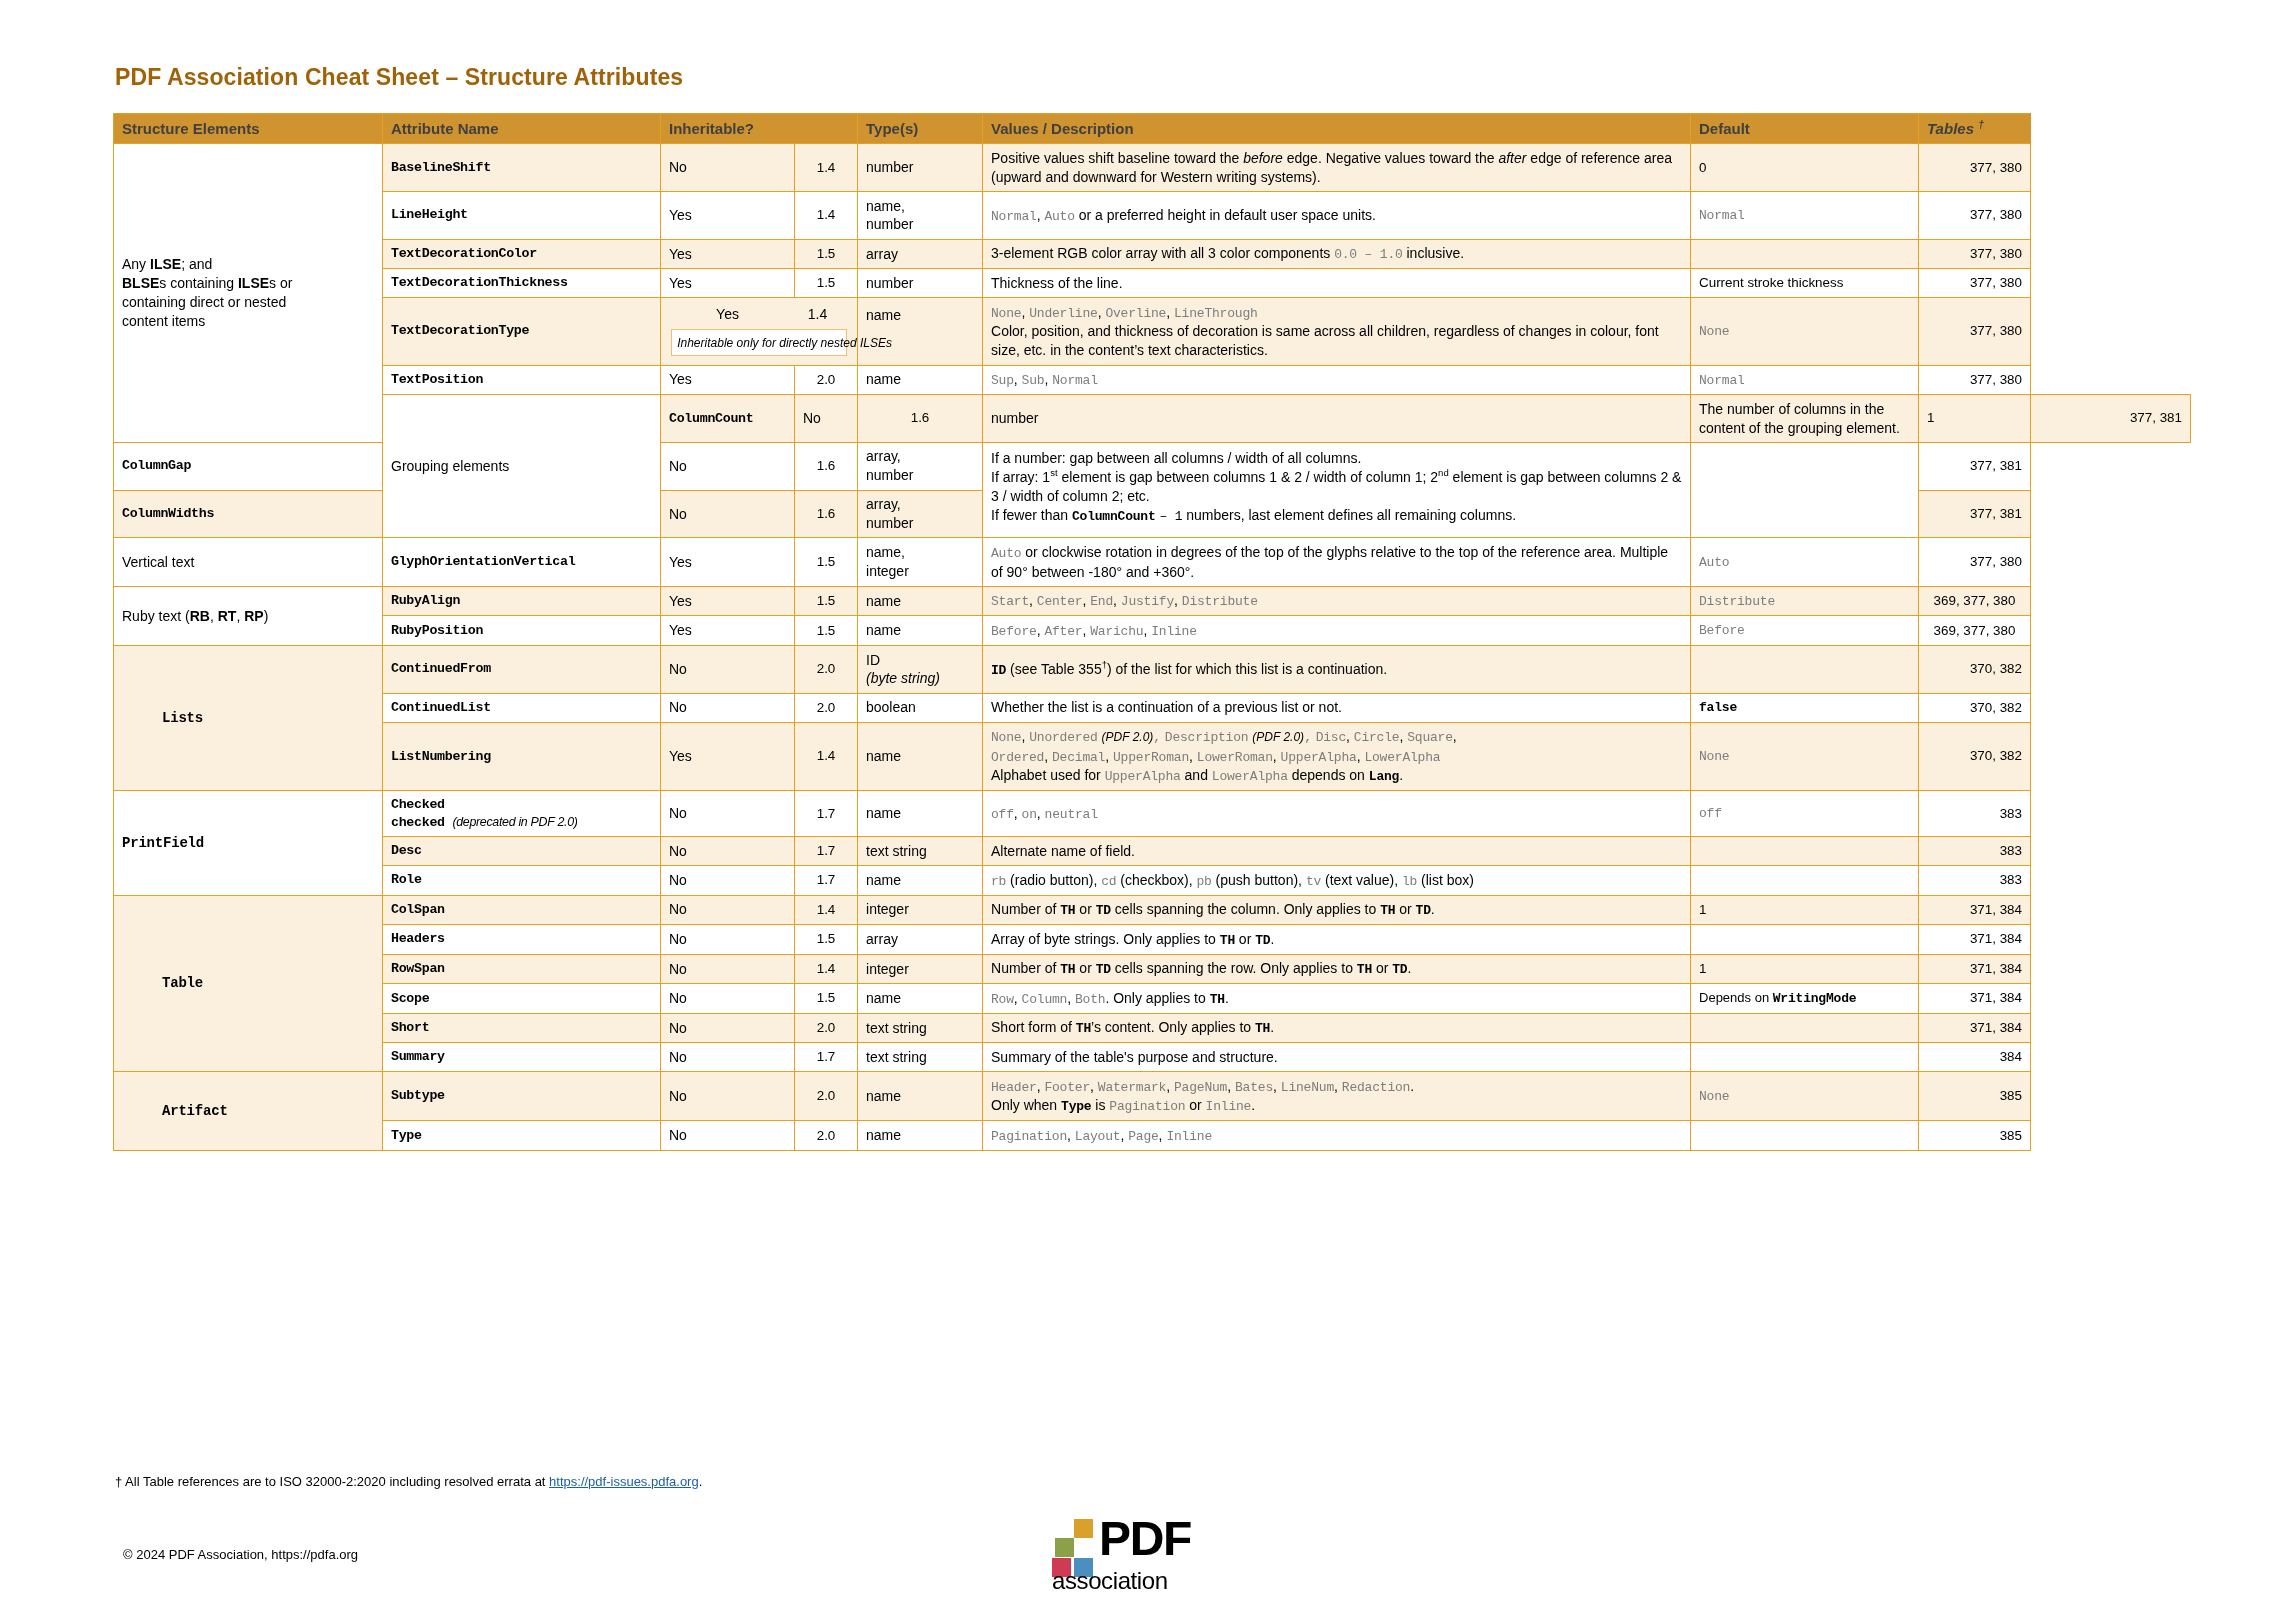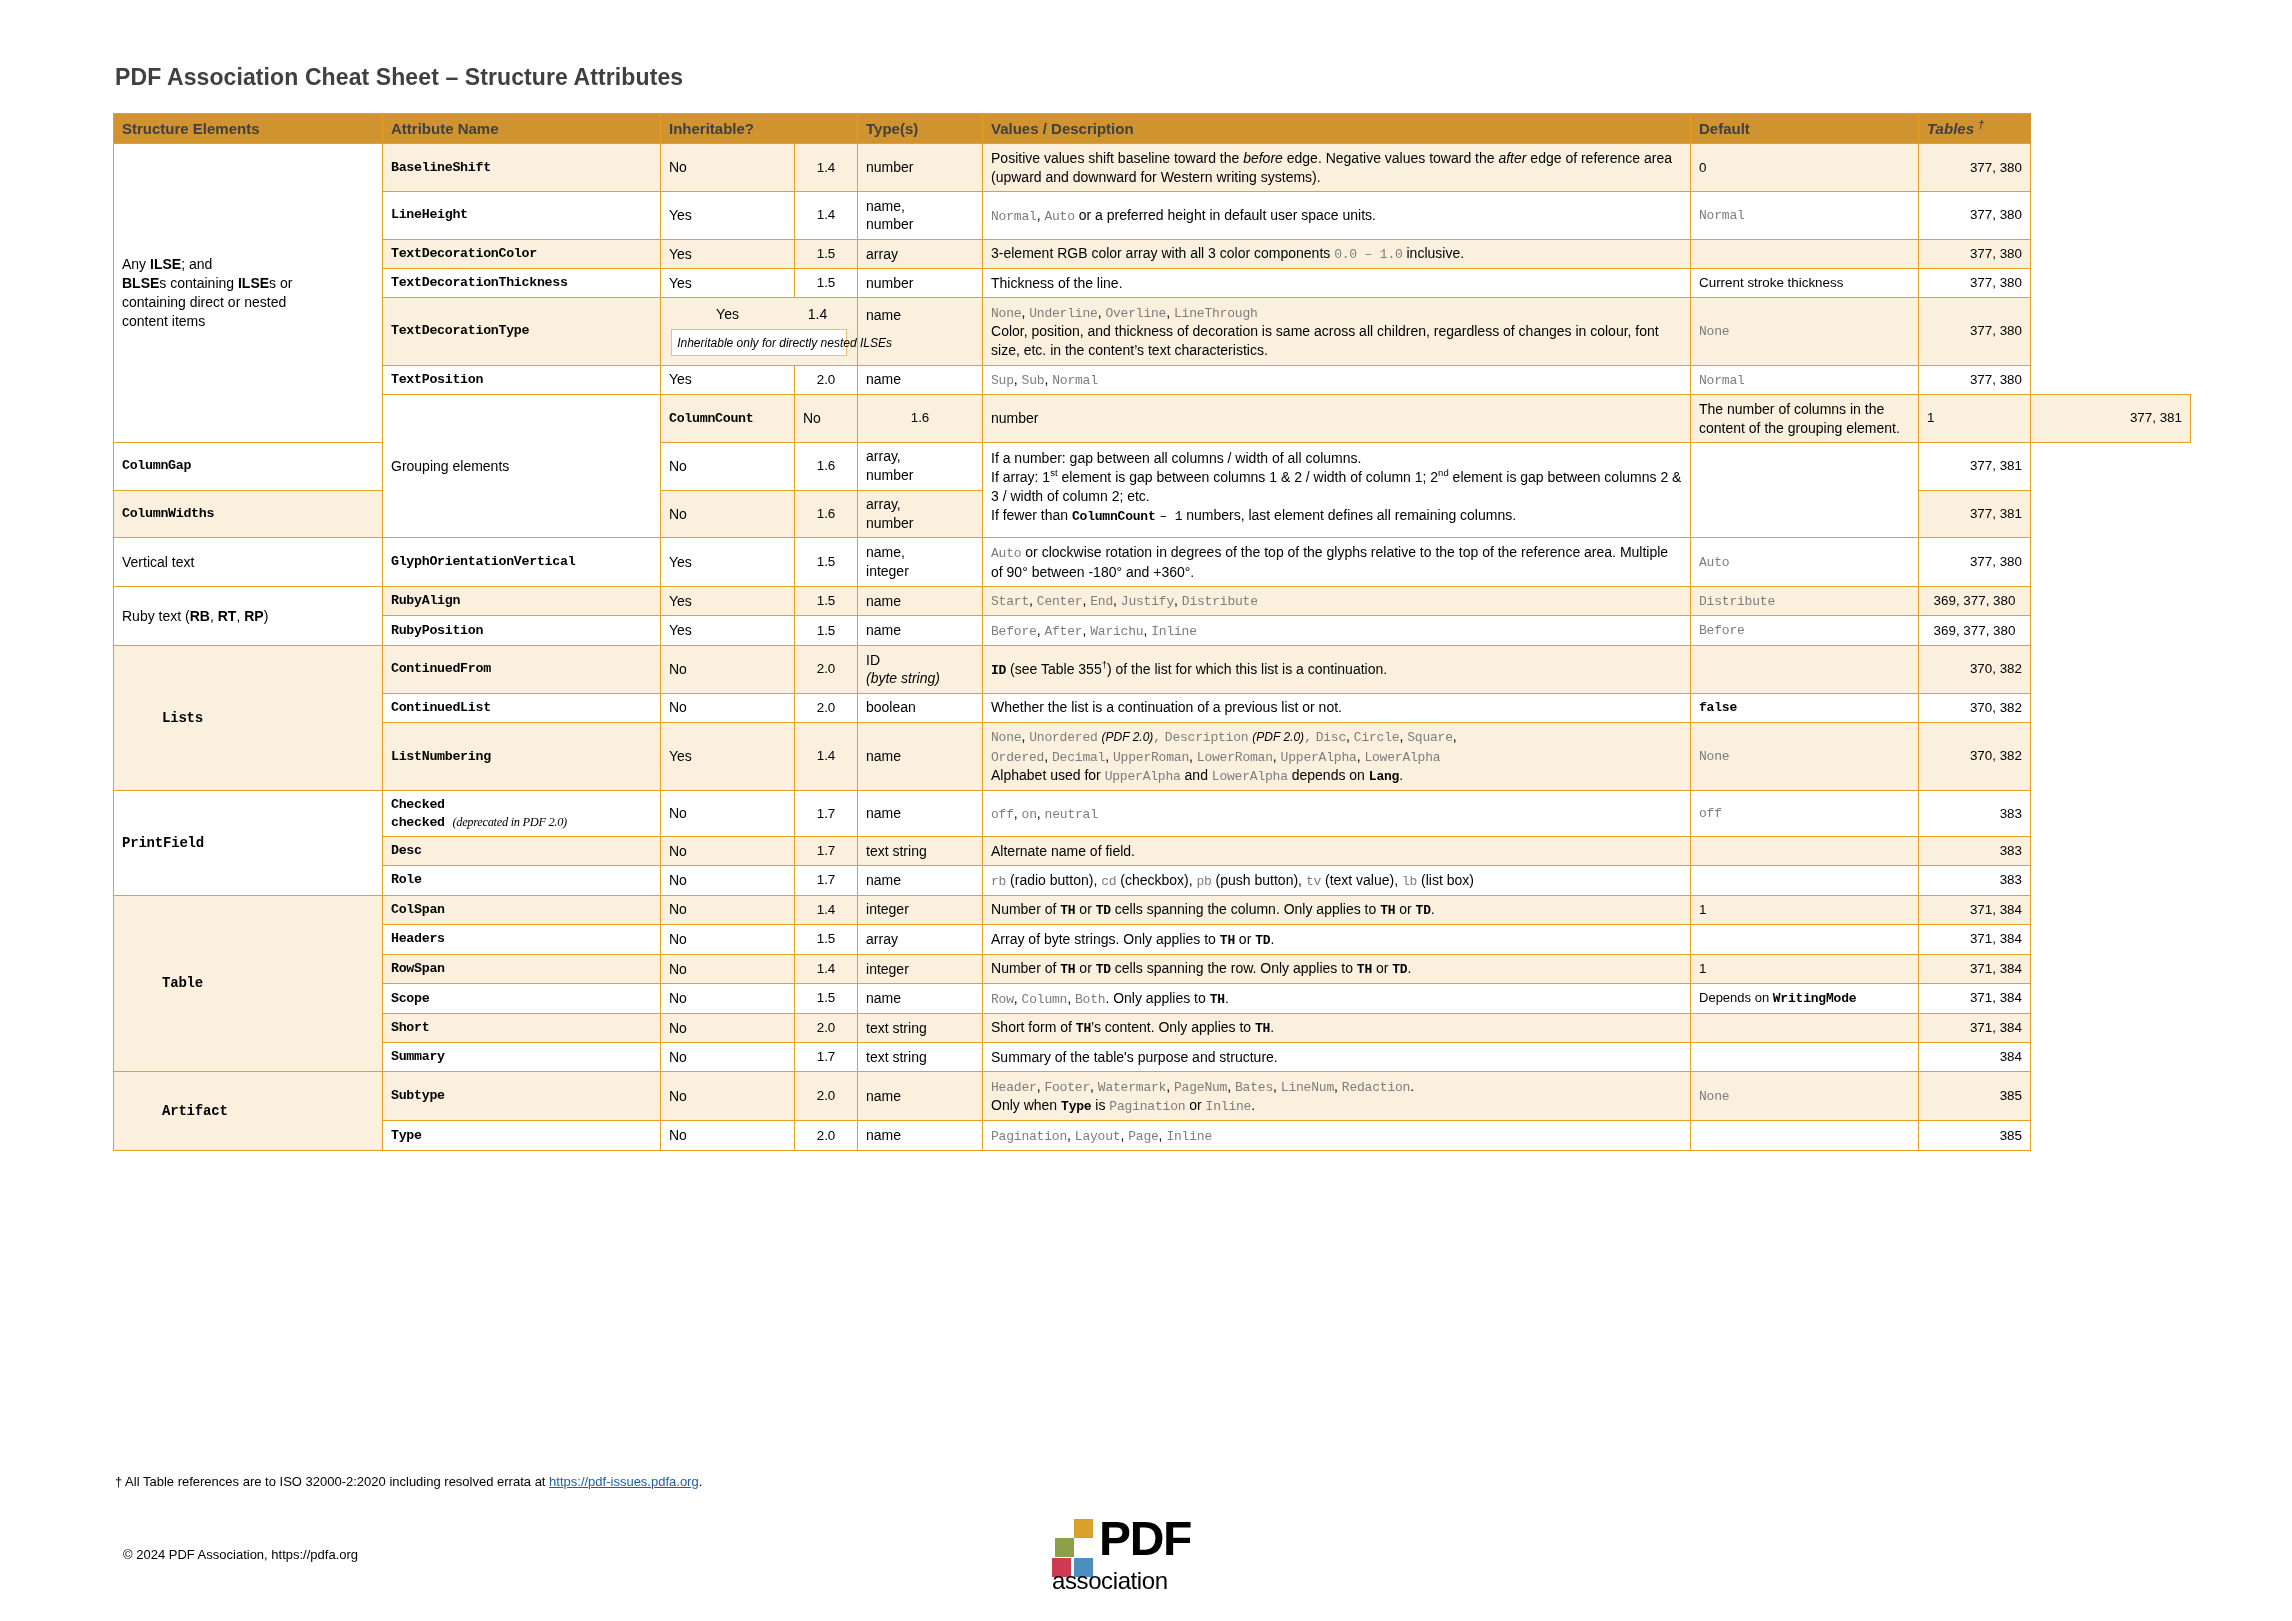--- a/index.html
+++ b/index.html
@@ -21,21 +21,21 @@
     box-sizing: border-box;
     padding: 0;
   }
   .doc-title {
     position: absolute;
     left: 115px;
     top: 64px;
     font-size: 23px;
     font-weight: bold;
     letter-spacing: 0.1px;
-    color: #404040;
+    color: #a16207;
   }
 
   table.sheet {
     position: absolute;
     left: 113px;
     top: 113px;
     width: 2078px;
     border-collapse: collapse;
     table-layout: fixed;
     font-size: 14px;
@@ -344,21 +344,21 @@
         <td class="ctr">Yes</td>
         <td class="ver">1.4</td>
         <td>name</td>
         <td><span class="mono gray">None</span>, <span class="mono gray">Unordered</span> <span class="it" style="font-size:12px">(PDF 2.0)</span><span class="mono gray">,</span> <span class="mono gray">Description</span> <span class="it" style="font-size:12px">(PDF 2.0)</span><span class="mono gray">,</span> <span class="mono gray">Disc</span>, <span class="mono gray">Circle</span>, <span class="mono gray">Square</span>,<br><span class="mono gray">Ordered</span>, <span class="mono gray">Decimal</span>, <span class="mono gray">UpperRoman</span>, <span class="mono gray">LowerRoman</span>, <span class="mono gray">UpperAlpha</span>, <span class="mono gray">LowerAlpha</span><br>Alphabet used for <span class="mono gray">UpperAlpha</span> and <span class="mono gray">LowerAlpha</span> depends on <span class="mono-b">Lang</span>.</td>
         <td class="deflt"><span class="mono gray">None</span></td>
         <td class="tables">370, 382</td>
       </tr>
 
       <tr class="wh">
         <td class="group mono-b" rowspan="3" style="font-size:14px">PrintField</td>
-        <td class="attr">Checked<br>checked <span class="it" style="font-family:Liberation Serif, serif;font-weight:normal;font-size:12.4px">(deprecated in PDF 2.0)</span></td>
+        <td class="attr">Checked<br>checked <span class="it" style="font-family:Liberation Sans, sans-serif;font-weight:normal;font-size:12.4px">(deprecated in PDF 2.0)</span></td>
         <td class="ctr">No</td>
         <td class="ver">1.7</td>
         <td>name</td>
         <td><span class="mono gray">off</span>, <span class="mono gray">on</span>, <span class="mono gray">neutral</span></td>
         <td class="deflt"><span class="mono gray">off</span></td>
         <td class="tables">383</td>
       </tr>
 
       <tr class="sh">
         <td class="attr">Desc</td>

